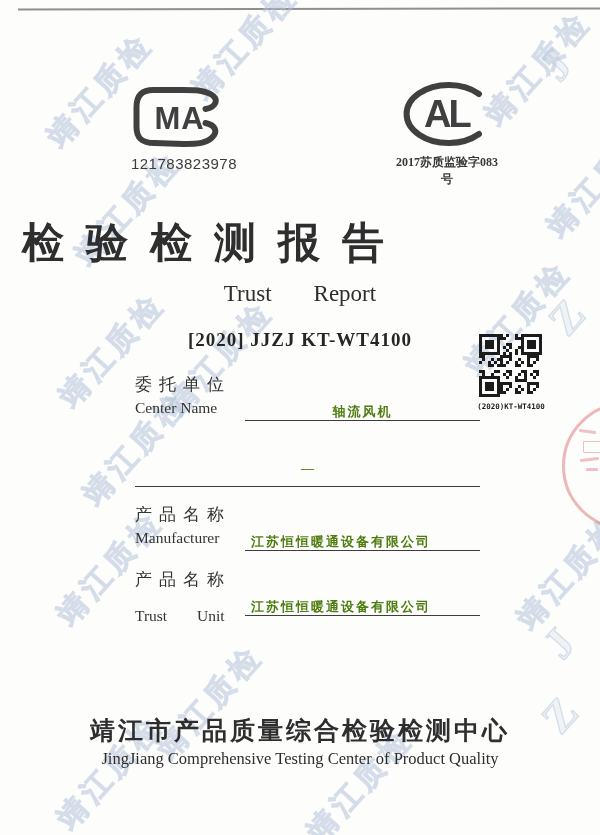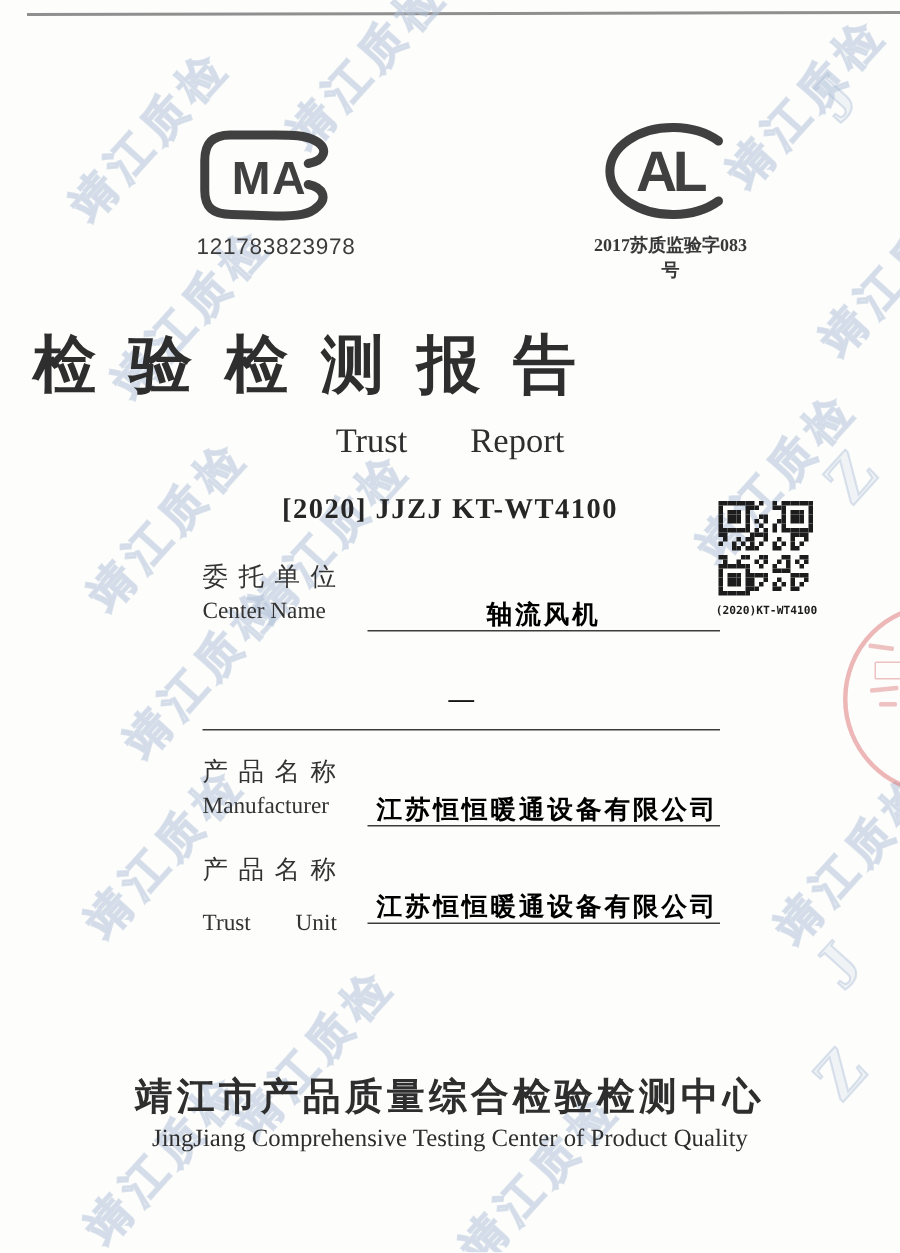--- a/index.html
+++ b/index.html
@@ -36,21 +36,21 @@
   .qr i{position:absolute;width:3px;height:3px;background:#1c1c1c;}
   .qr-caption{position:absolute;left:462px;top:402px;width:98px;text-align:center;
     font-family:"DejaVu Sans Mono",monospace;font-size:7.5px;font-weight:700;color:#1c1c1c;}
   
   .frow{position:absolute;left:135px;width:345px;height:45px;display:flex;}
   .flabel{width:110px;flex:none;}
   .flabel-cn{font-size:17px;letter-spacing:7px;color:#333;line-height:1.1;}
   .flabel-en{font-size:15.5px;color:#333;margin-top:4px;white-space:nowrap;}
   .ws{word-spacing:26px;margin-top:17px;}
   .fline{flex:1;border-bottom:1.6px solid #3d3d3d;display:flex;align-items:flex-end;}
-  .fvalue{width:100%;font-size:17px;font-weight:600;letter-spacing:2px;color:#000000;padding-bottom:2px;line-height:1;font-family:Liberation Serif, serif;}
+  .fvalue{width:100%;font-size:13px;font-weight:600;letter-spacing:2px;color:#4d7c0f;padding-bottom:2px;line-height:1;font-family:Liberation Serif, serif;}
   .center{text-align:center;}
   .left{text-align:left;padding-left:6px;}
   .dash{padding-bottom:12px;font-weight:700;letter-spacing:0;}
   
   .footer-cn{position:absolute;left:0;top:714px;width:600px;text-align:center;font-size:25px;font-weight:600;
     letter-spacing:3px;color:#2e2e2e;}
   .footer-en{position:absolute;left:0;top:749px;width:600px;text-align:center;font-size:16.5px;color:#2e2e2e;}
   
   .seal{position:absolute;left:562px;top:402px;width:122px;height:122px;border:3.5px solid rgba(217,106,106,0.48);
     border-radius:50%;}

